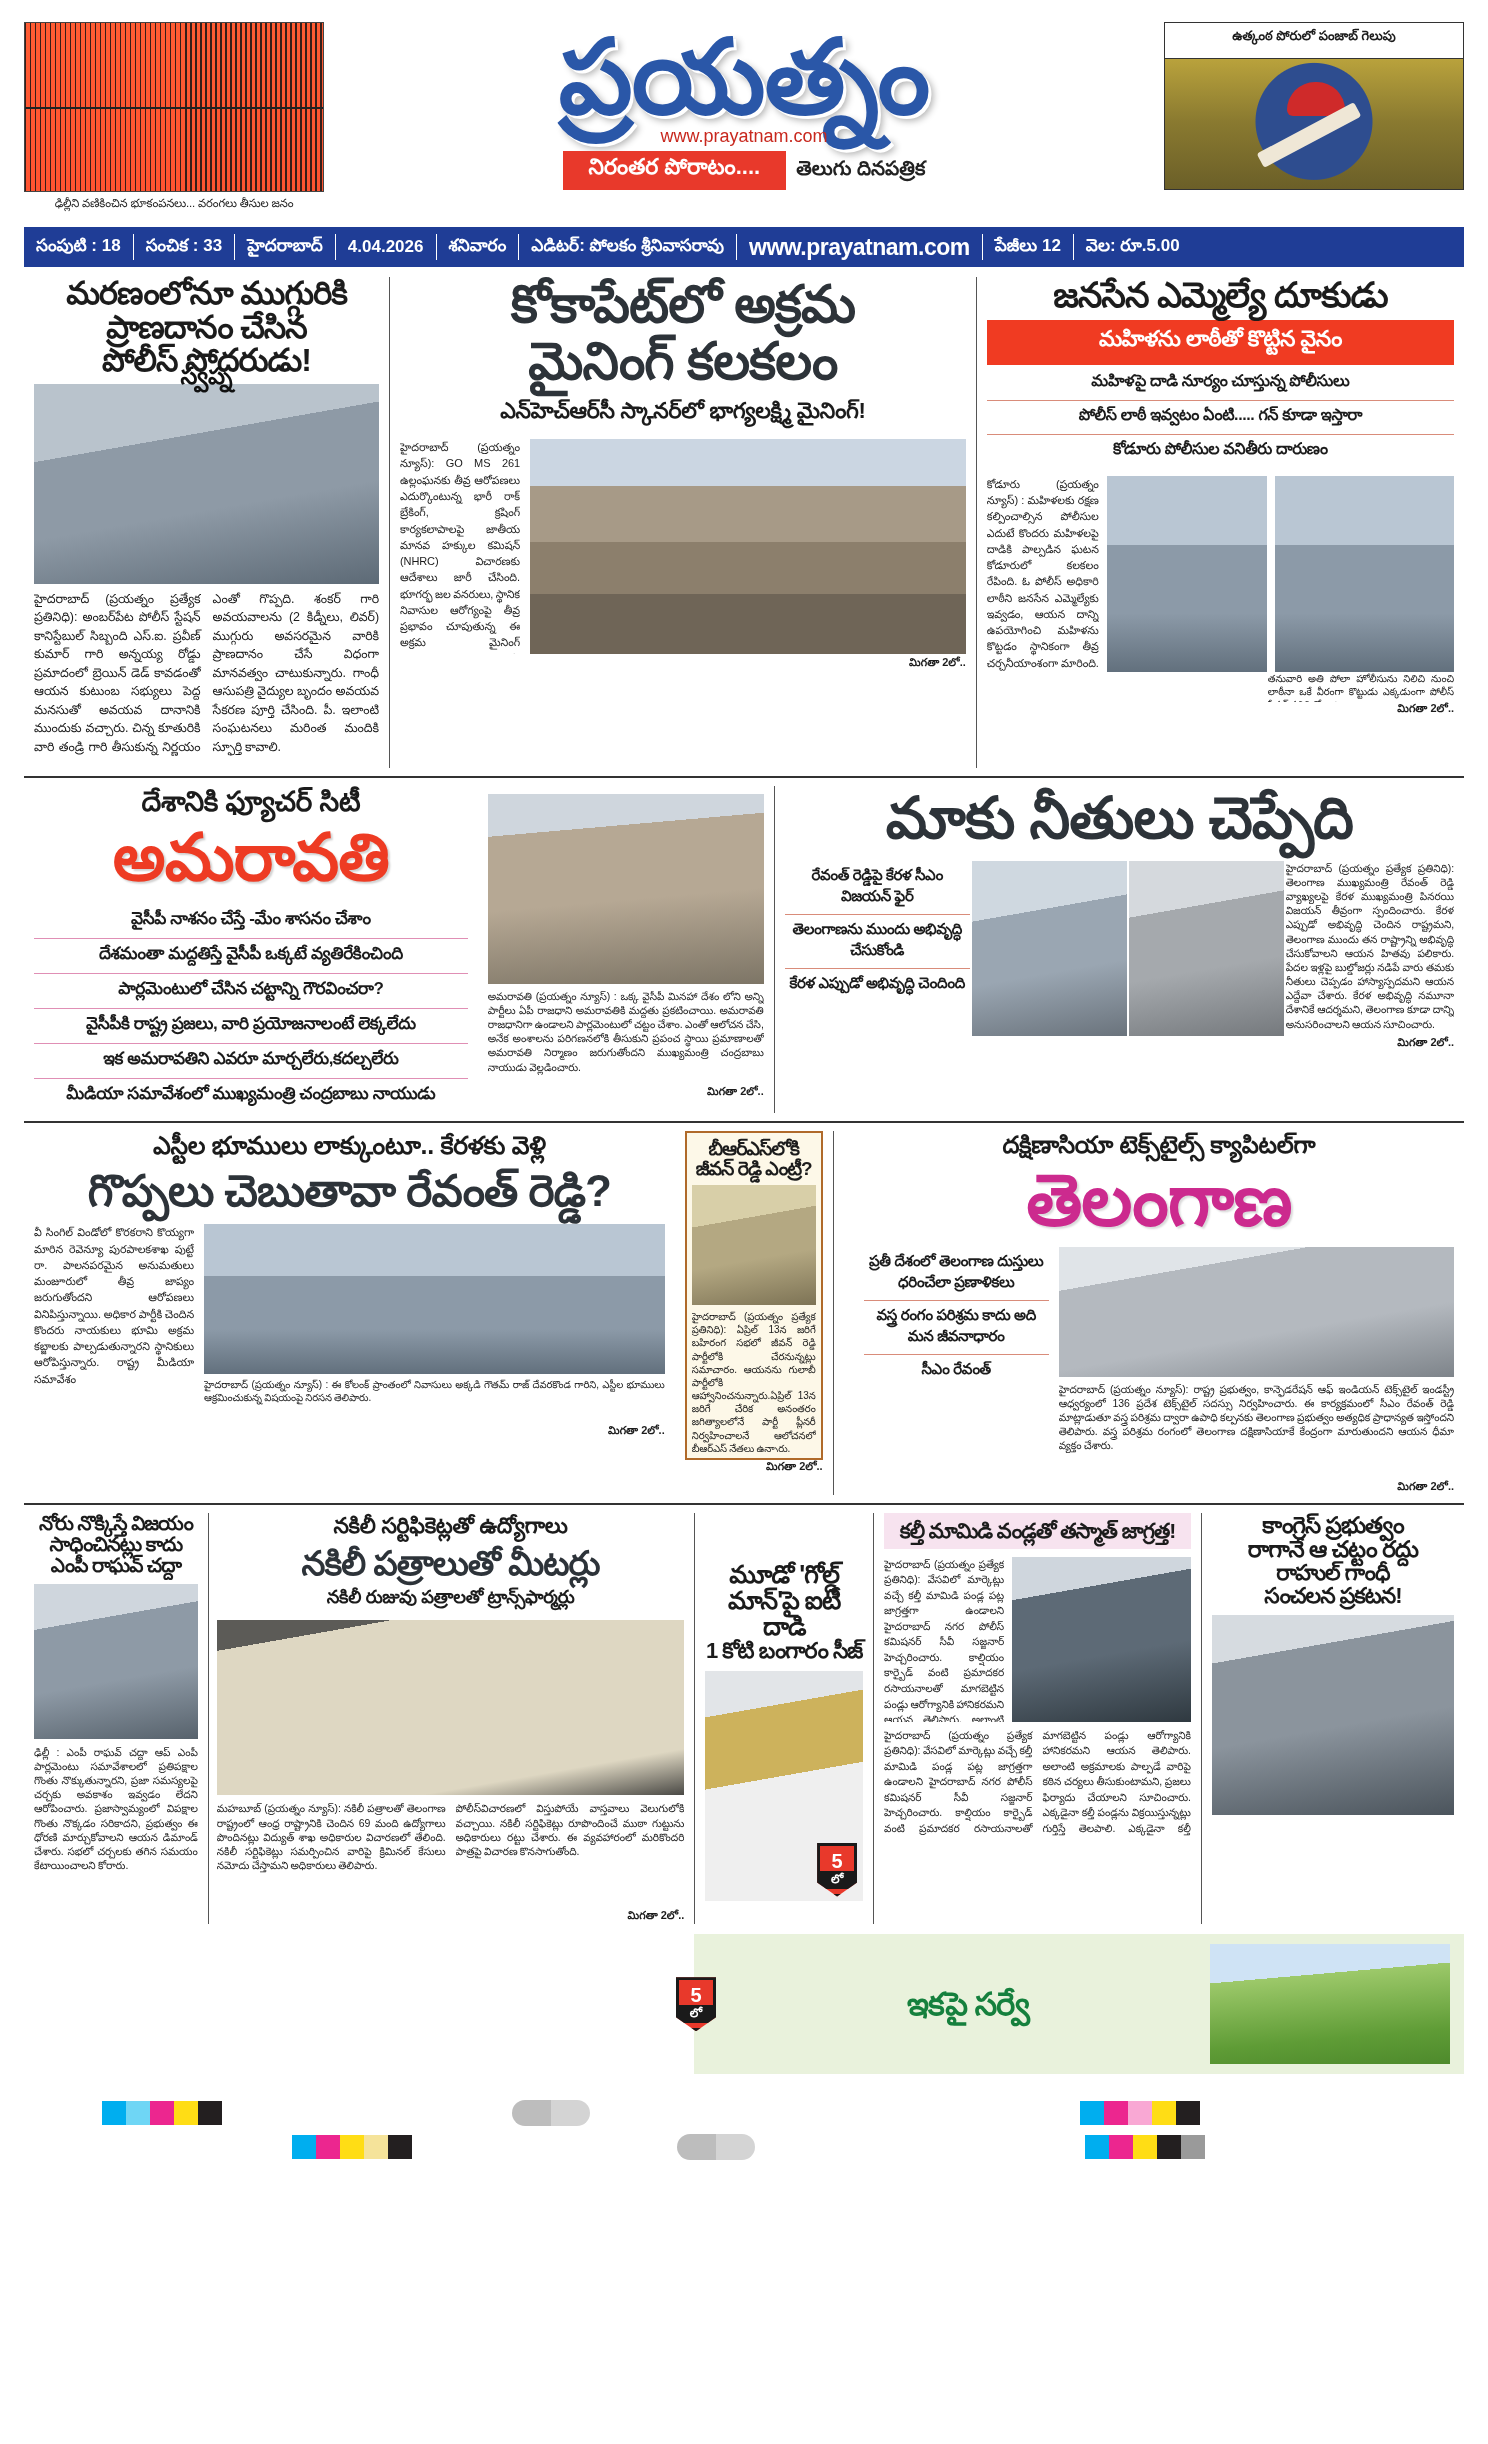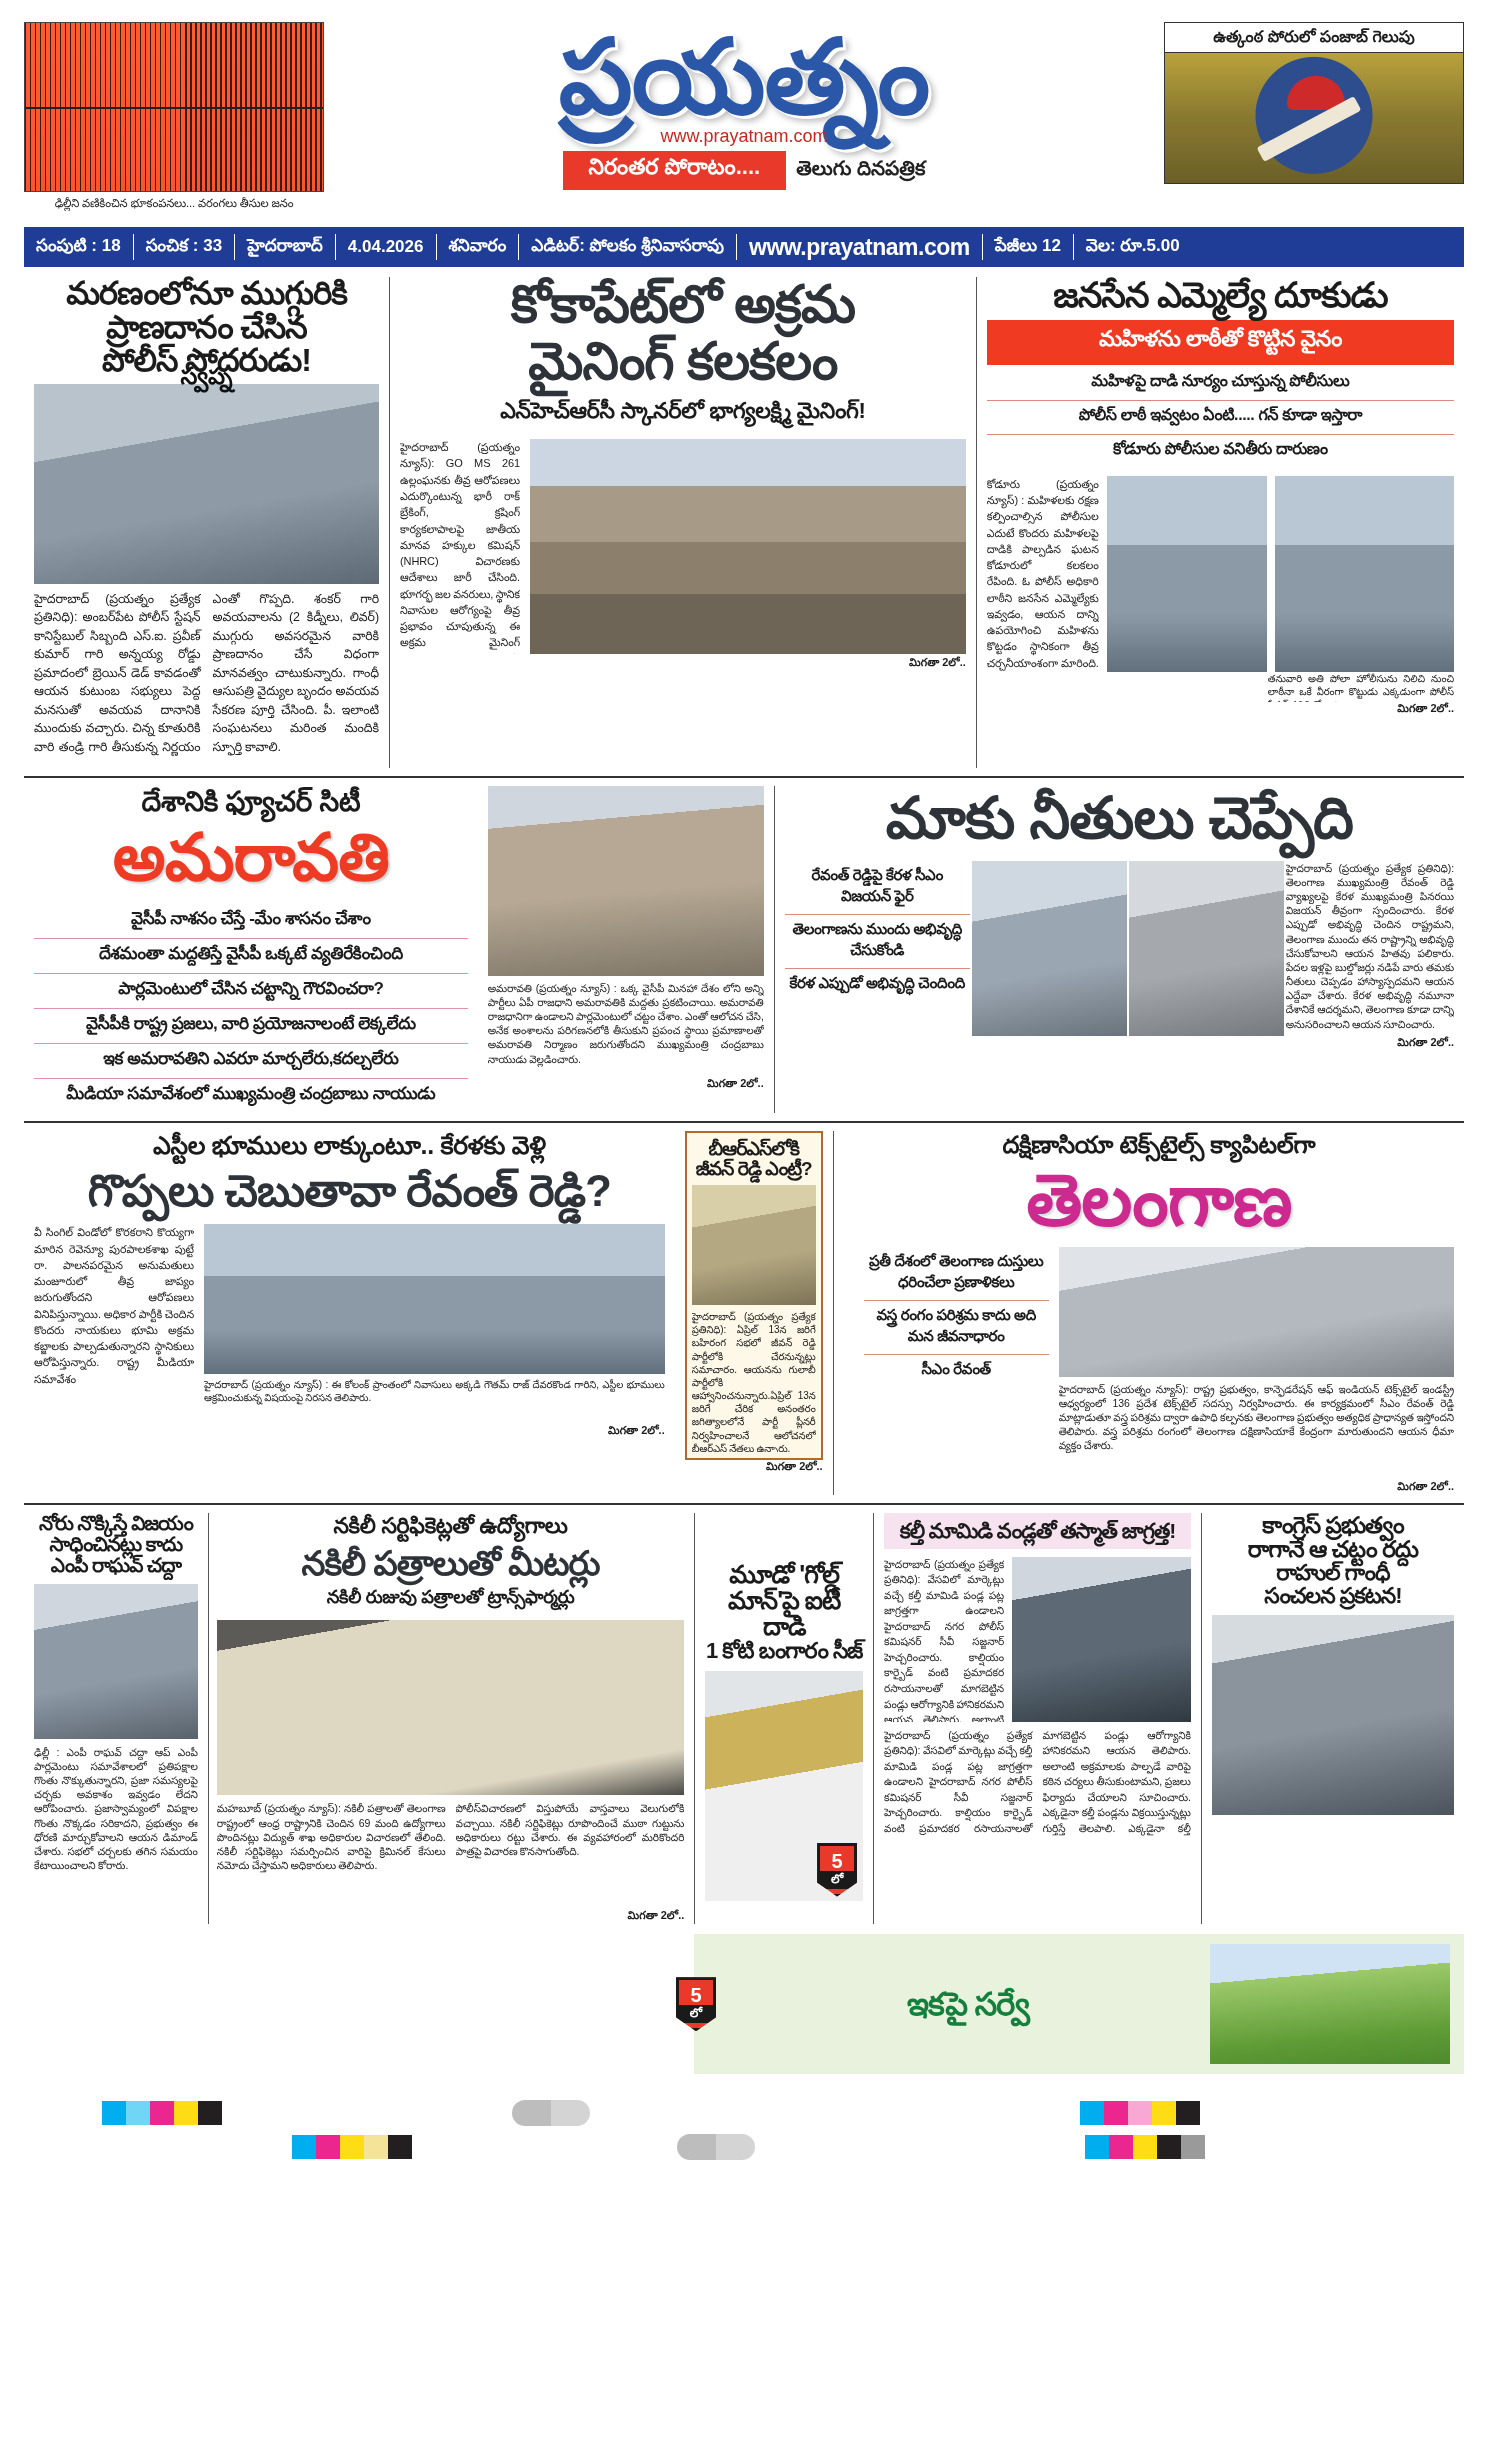--- a/index.html
+++ b/index.html
@@ -38,22 +38,22 @@
   .mh-url { color:#c8281e; font-size:18px; margin-top:-4px; }
   .mh-slogan-row { display:flex; align-items:center; justify-content:center; gap:10px; margin-top:4px;}
   .mh-slogan {
     background:#e8392b; color:#fff; font-size:22px; font-weight:bold;
     padding:3px 26px 5px 26px; display:inline-block;
   }
   .mh-sub { font-size:20px; font-weight:bold; color:#222; }
 
   .mh-right { width:300px; }
   .mh-right-head {
-    border:1px solid #333; border-bottom:none; font-size:16px; font-weight:bold;
-    text-align:center; padding:5px 2px 2px;
+    border:1px solid #333; border-bottom:none; font-size:13px; font-weight:bold;
+    text-align:center; padding:5px 2px 12px;
   }
   .mh-right-img {
     width:300px; height:132px; border:1px solid #333;
     background:
       radial-gradient(circle at 50% 48%, #2e4d8f 0 58px, transparent 59px),
       linear-gradient(180deg,#b9a23c 0%, #8a7a30 48%, #6b5f28 100%);
     position:relative; overflow:hidden;
   }
   .mh-right-img::before{
     content:""; position:absolute; left:41%; top:18%; width:58px; height:34px;
@@ -216,21 +216,21 @@
       <div class="bullets" style="margin-top:12px;">
         <div class="b">వైసీపీ నాశనం చేస్తే -మేం శాసనం చేశాం</div>
         <div class="b">దేశమంతా మద్దతిస్తే వైసీపీ ఒక్కటే వ్యతిరేకించింది</div>
         <div class="b">పార్లమెంటులో చేసిన చట్టాన్ని గౌరవించరా?</div>
         <div class="b">వైసీపీకి రాష్ట్ర ప్రజలు, వారి ప్రయోజనాలంటే లెక్కలేదు</div>
         <div class="b">ఇక అమరావతిని ఎవరూ మార్చలేరు,కదల్చలేరు</div>
         <div class="b">మీడియా సమావేశంలో ముఖ్యమంత్రి చంద్రబాబు నాయుడు</div>
       </div>
     </div>
 
-    <div class="col" style="width:300px;">
+    <div class="col" style="width:300px;margin-top:8px;">
       <div class="photo warm" style="height:190px;background:linear-gradient(175deg,#cfd6dd 0 20%,#b6a894 20% 55%,#7d7566);"></div>
       <div class="body-text" style="font-size:10.5px;line-height:1.35;margin-top:5px;height:96px;overflow:hidden;">అమరావతి (ప్రయత్నం న్యూస్) : ఒక్క వైసీపీ మినహా దేశం లోని అన్ని పార్టీలు ఏపీ రాజధాని అమరావతికి మద్దతు ప్రకటించాయి. అమరావతి రాజధానిగా ఉండాలని పార్లమెంటులో చట్టం చేశాం. ఎంతో ఆలోచన చేసి, అనేక అంశాలను పరిగణనలోకి తీసుకుని ప్రపంచ స్థాయి ప్రమాణాలతో అమరావతి నిర్మాణం జరుగుతోందని ముఖ్యమంత్రి చంద్రబాబు నాయుడు వెల్లడించారు.</div>
       <div class="cont-tag">మిగతా 2లో..</div>
     </div>
 
     <div class="col vline" style="width:700px;">
       <div class="headline" style="font-size:58px;color:#2d3339;margin-top:2px;">మాకు నీతులు చెప్పేది</div>
       <div style="display:flex;gap:2px;margin-top:12px;">
         <div class="bullets red" style="width:185px;">
           <div class="b" style="font-size:15px;">రేవంత్ రెడ్డిపై కేరళ సీఎం విజయన్ ఫైర్</div>

